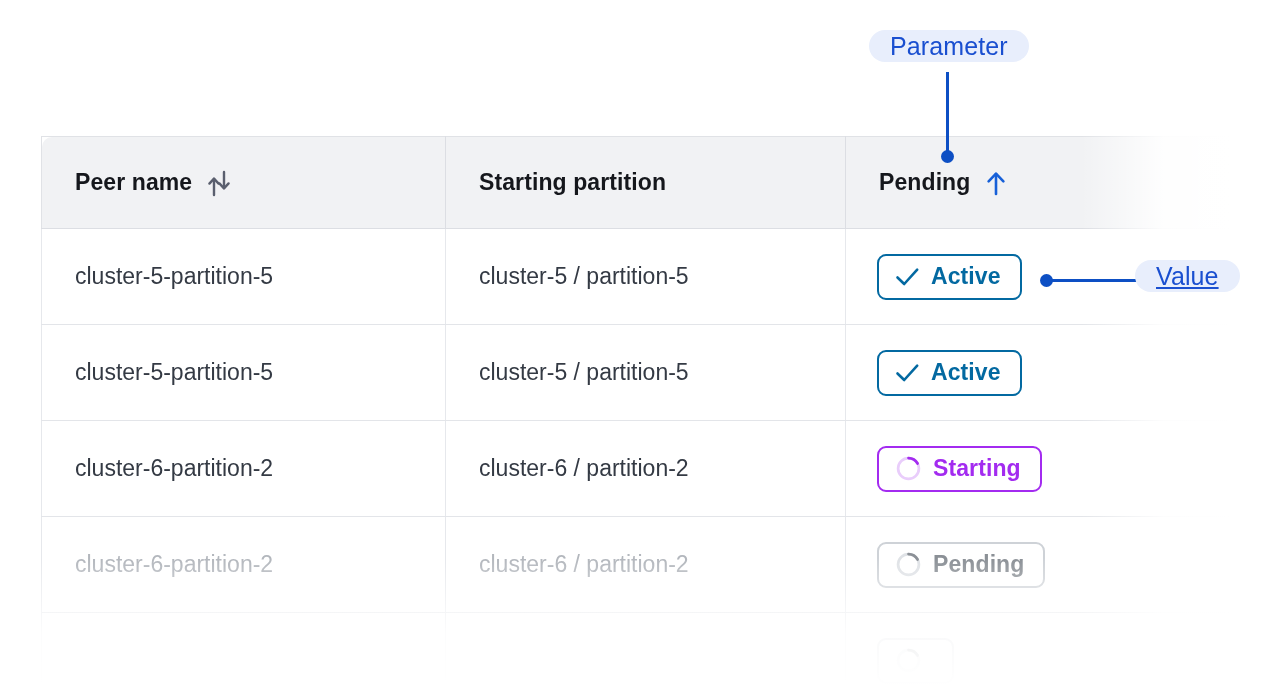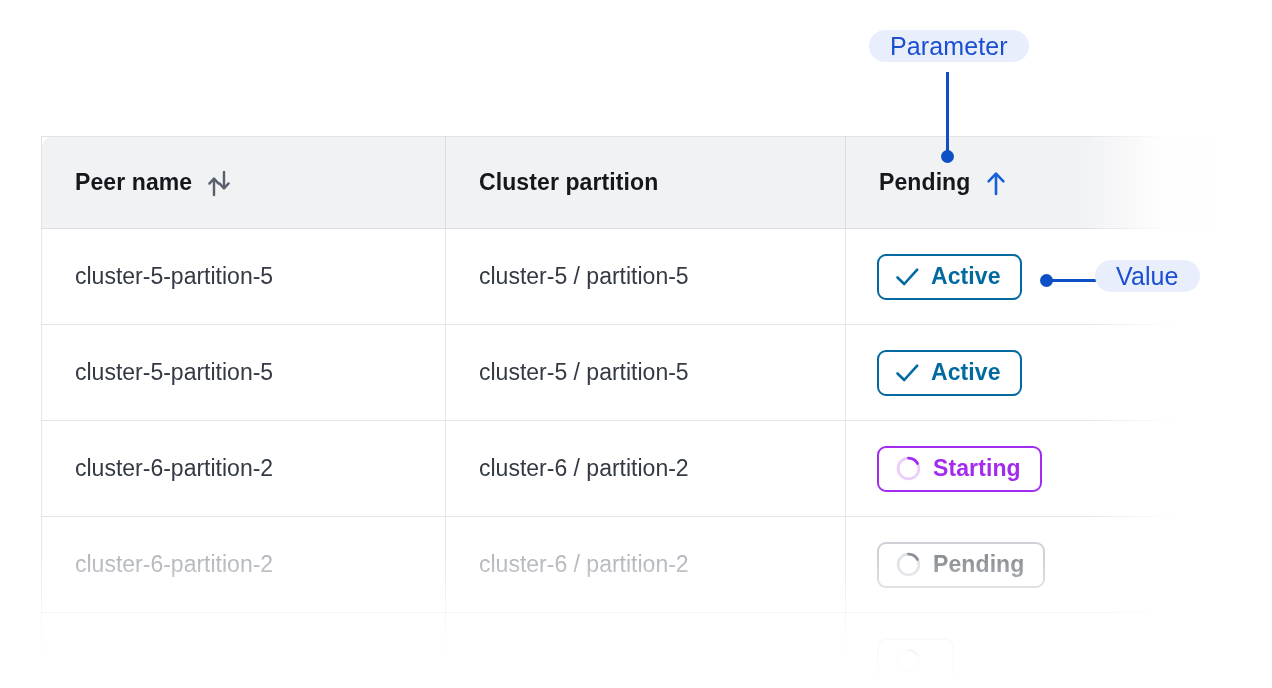--- a/index.html
+++ b/index.html
@@ -161,21 +161,21 @@
     padding: 0 21px;
     border-radius: 19px;
     background: #e8eefc;
     color: #1a4fd0;
     font-size: 25px;
     font-weight: normal;
     letter-spacing: 0.1px;
     z-index: 20;
   }
   #callout-parameter { left: 869px; top: 30px; }
-  #callout-value     { left: 1095px; top: 260px; }
+  #callout-value     { left: 1135px; top: 260px; text-decoration: underline; }
 
   .conn-line-v {
     position: absolute;
     width: 3px;
     background: #0d4fc4;
     z-index: 18;
   }
   .conn-line-h {
     position: absolute;
     height: 3px;
@@ -217,21 +217,21 @@
                   <path d="M8 11 L8 27" stroke="#5a5f6e" stroke-width="2.4" stroke-linecap="round"></path>
                   <path d="M3.4 15.6 L8 10.6 L12.6 15.6" stroke="#5a5f6e" stroke-width="2.4" stroke-linecap="round" stroke-linejoin="round"></path>
                   <path d="M18 4 L18 20" stroke="#5a5f6e" stroke-width="2.4" stroke-linecap="round"></path>
                   <path d="M13.4 15.4 L18 20.4 L22.6 15.4" stroke="#5a5f6e" stroke-width="2.4" stroke-linecap="round" stroke-linejoin="round"></path>
                 </svg>
               </span>
             </span>
           </th>
           <th class="c-cluster">
             <span class="th-inner">
-              <span>Cluster partition</span>
+              <span>Starting partition</span>
             </span>
           </th>
           <th class="c-status">
             <span class="th-inner">
               <span>Pending</span>
               <span class="ico">
                 <svg width="24" height="28" viewBox="0 0 24 28" fill="none">
                   <path d="M12 25 L12 5" stroke="#1760d8" stroke-width="2.6" stroke-linecap="round"></path>
                   <path d="M4.6 12.4 L12 4.6 L19.4 12.4" stroke="#1760d8" stroke-width="2.6" stroke-linecap="round" stroke-linejoin="round"></path>
                 </svg>

